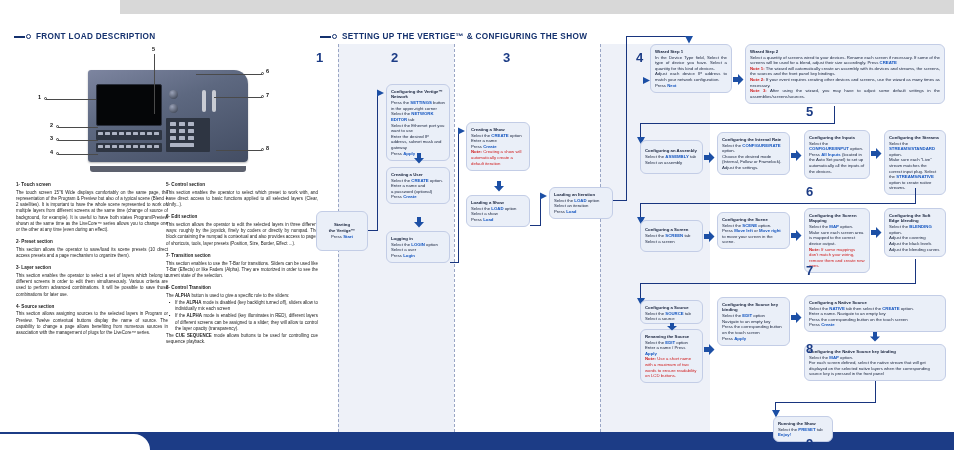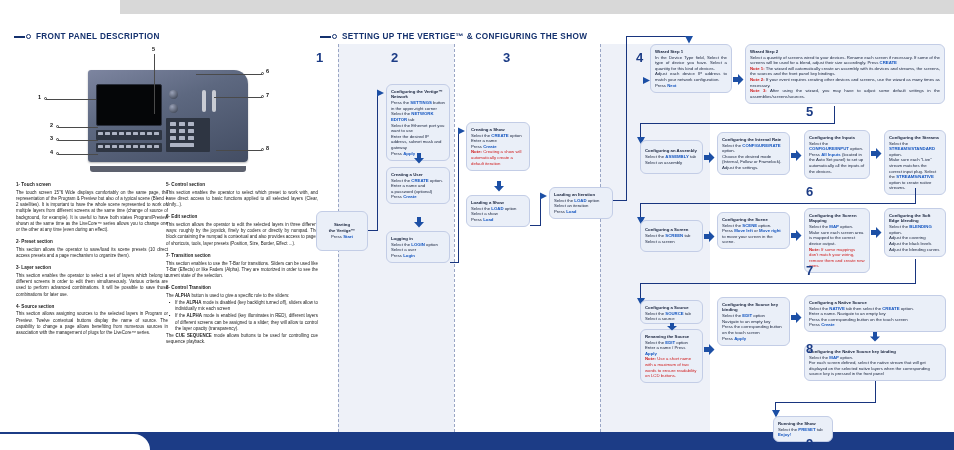--- a/index.html
+++ b/index.html
@@ -148,21 +148,21 @@
 </head>
 <body>
 
 <div class="top-band"></div>
 <div class="top-band-white"></div>
 <div class="bottom-rule"></div>
 <div class="bottom-band"></div>
 <div class="bottom-band-white"></div>
 
 <div class="sec-head" style="left:14px; top:32px;">
-  <span class="dash"></span><span class="ring"></span><span>FRONT PANEL DESCRIPTION</span>
+  <span class="dash"></span><span class="ring"></span><span>FRONT LOAD DESCRIPTION</span>
 </div>
 <div class="sec-head" style="left:320px; top:32px;">
   <span class="dash"></span><span class="ring"></span><span>SETTING UP THE VERTIGE™ &amp; CONFIGURING THE SHOW</span>
 </div>
 
 <div class="panel-photo">
   <div class="panel-body">
     <div class="panel-screen"></div>
     <div class="panel-knob" style="left:81px; top:20px;"></div>
     <div class="panel-knob" style="left:81px; top:34px;"></div>

